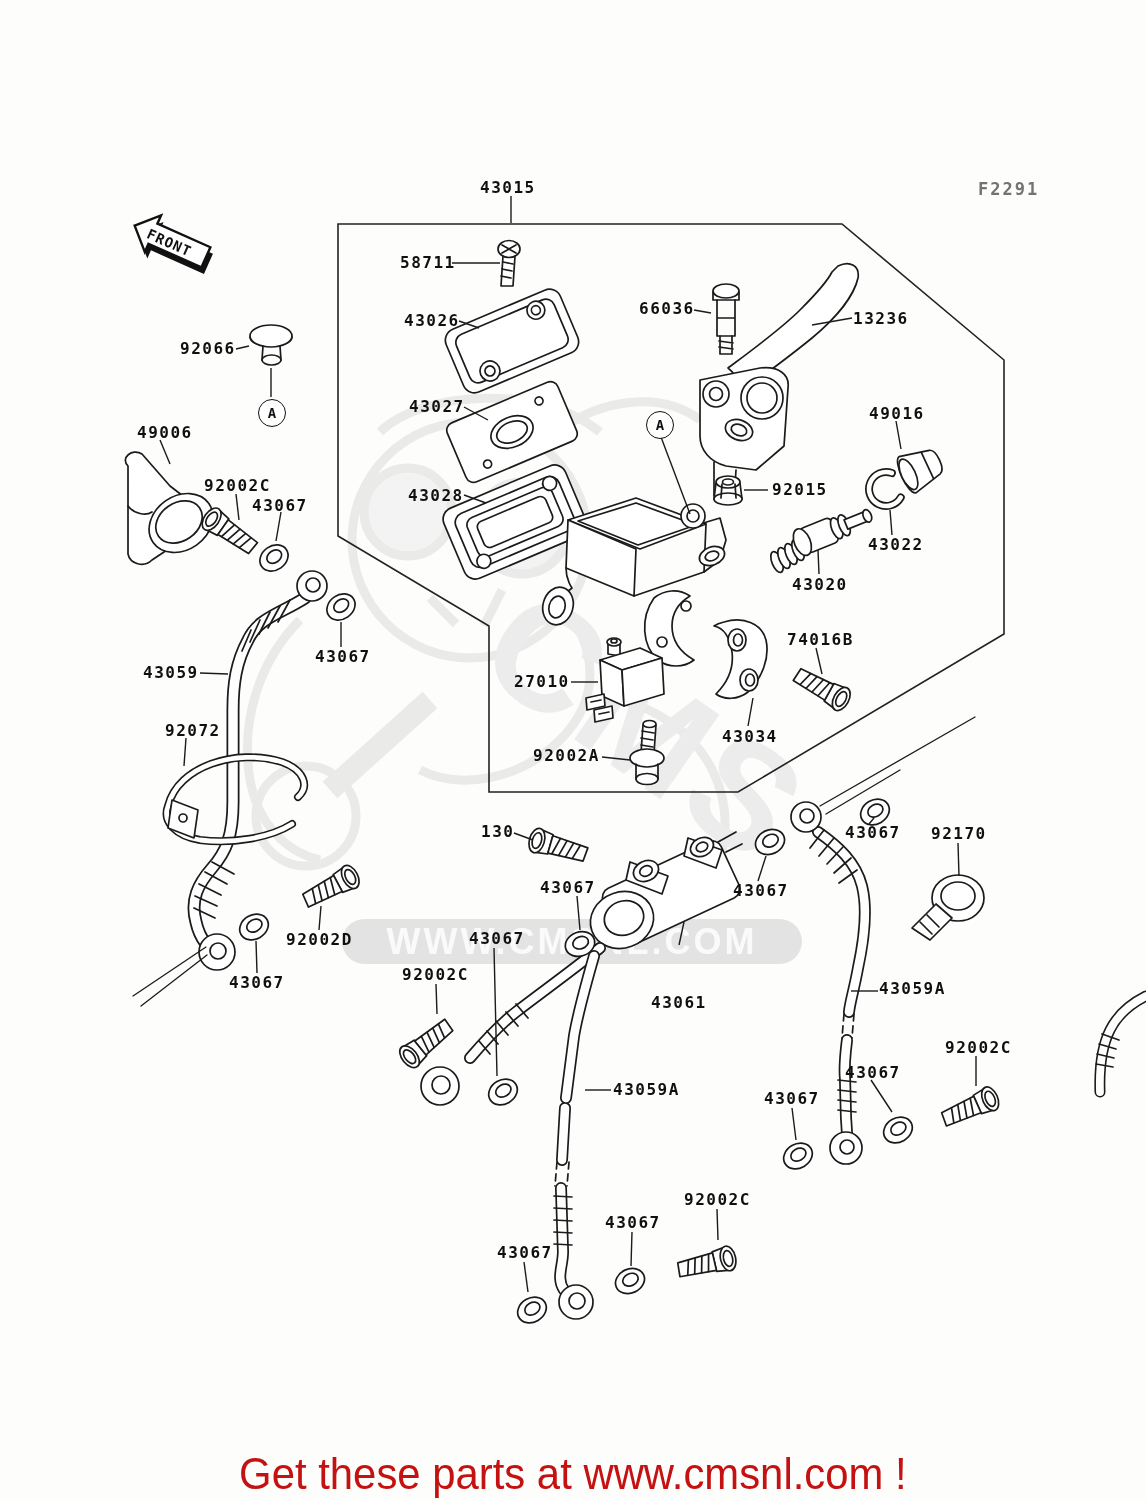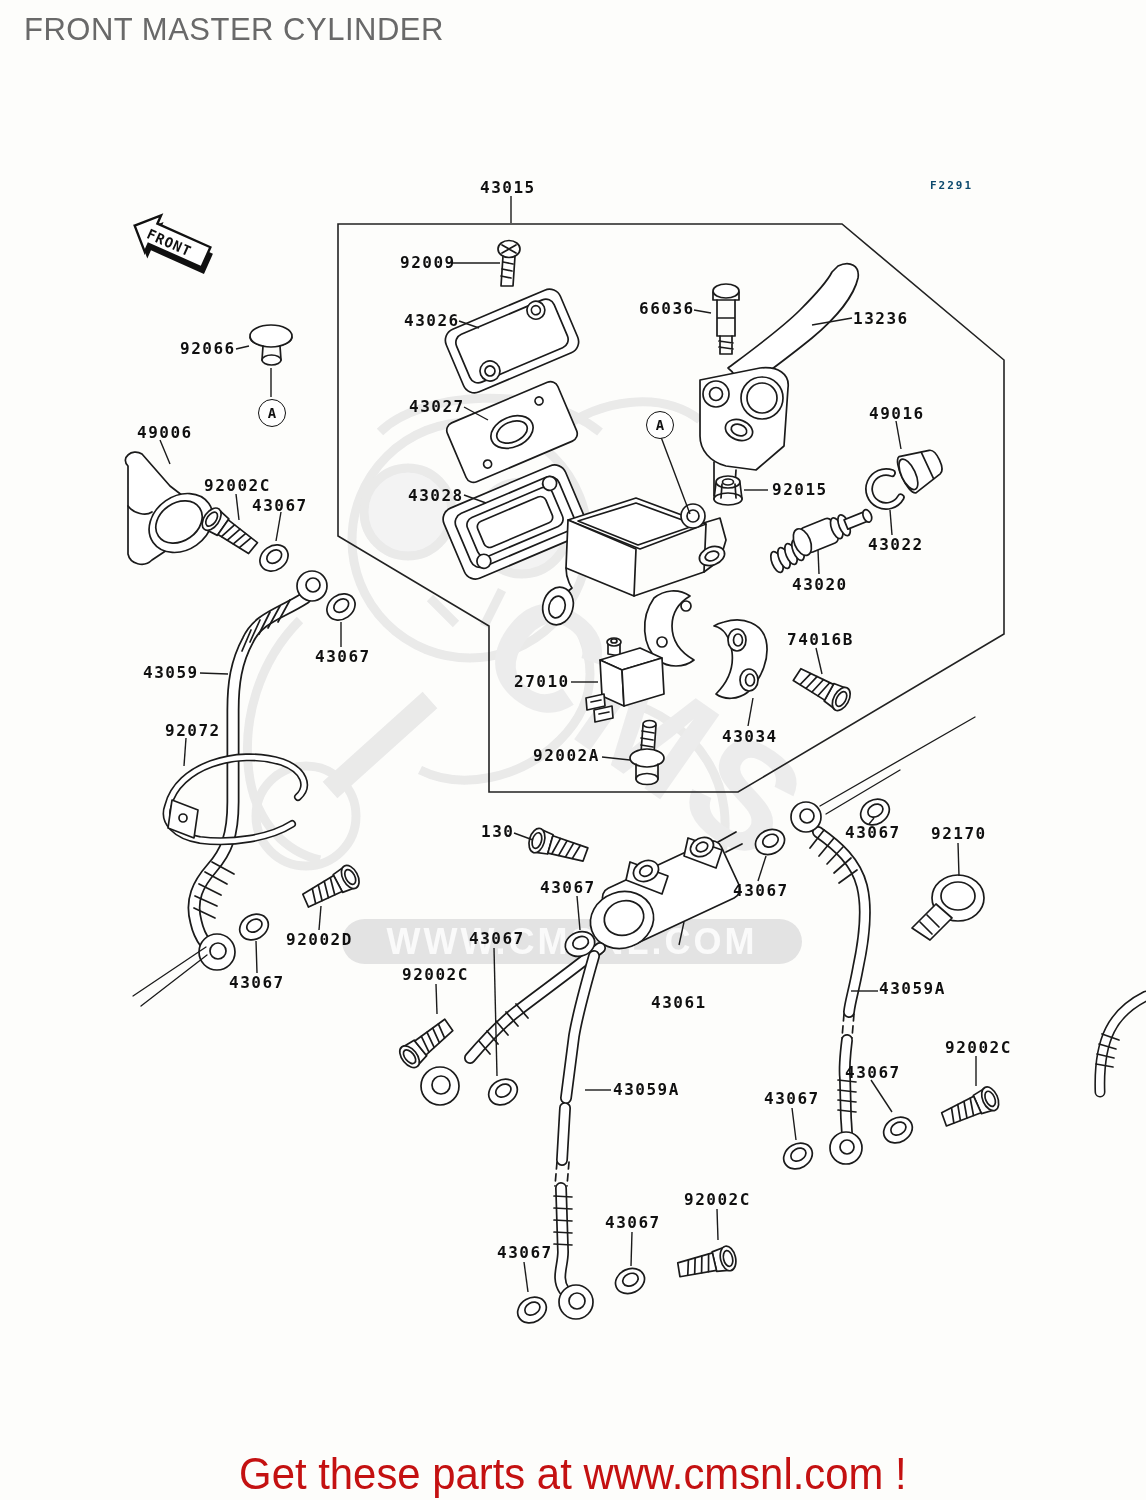--- a/index.html
+++ b/index.html
@@ -1,22 +1,22 @@
 <!DOCTYPE html>
 <html><head>
 <meta charset="utf-8">
 <style>
   html,body{margin:0;padding:0;}
   #stage{position:relative;width:1146px;height:1500px;background:#fdfdfb;overflow:hidden;
          font-family:"DejaVu Sans Mono","Liberation Mono",monospace;}
   
   #page-title{position:absolute;left:24px;top:12px;font-family:"Liberation Sans",sans-serif;
       font-size:31px;color:#696969;letter-spacing:.5px;white-space:nowrap;}
-  #figure-code{position:absolute;left:930px;top:179px;font-size:11px;font-weight:bold;
-      letter-spacing:2px;color:#0c4a6e;}
+  #figure-code{position:absolute;left:978px;top:179px;font-size:17px;font-weight:bold;
+      letter-spacing:2px;color:#737373;}
   #footer-bar{position:absolute;left:0;right:0;top:1448px;text-align:center;}
   #footer-bar span{display:inline-block;font-family:"Liberation Sans",sans-serif;font-size:45px;
       color:#c41111;transform:scaleX(.93);white-space:nowrap;}
   .plabel{position:absolute;font-size:16px;font-weight:bold;letter-spacing:1.5px;color:#101010;
       white-space:nowrap;line-height:16px;cursor:pointer;}
   .callout{position:absolute;width:26px;height:26px;border:1.8px solid #111;border-radius:50%;
       background:#fff;text-align:center;line-height:26px;font-size:14px;font-weight:bold;color:#111;z-index:6;}
   
   #wm-cms{position:absolute;left:470px;top:640px;font-family:"Liberation Sans",sans-serif;
       font-size:150px;font-weight:bold;color:#ececec;transform:rotate(35deg);letter-spacing:6px;z-index:1;}
@@ -366,29 +366,28 @@
       <line x1="585" y1="1090" x2="611" y2="1090"></line>
       <line x1="792" y1="1108" x2="796" y2="1140"></line>
       <line x1="717" y1="1209" x2="718" y2="1240"></line>
       <line x1="632" y1="1232" x2="631" y2="1266"></line>
       <line x1="524" y1="1262" x2="528" y2="1292"></line>
       <line x1="271" y1="368" x2="271" y2="397"></line>
       <line x1="661" y1="437" x2="690" y2="514"></line>
     </g>
   </svg>
 
-  <div id="page-title">FRONT MASTER CYLINDER</div>
   <div id="figure-code">F2291</div>
 
   <div class="callout" style="left:258px;top:399px;">A</div>
   <div class="callout" style="left:646px;top:411px;">A</div>
 
   <div id="labels-layer">
       <div class="plabel" style="left: 480px; top: 180px;">43015</div>
-      <div class="plabel" style="left: 400px; top: 255px;">92009</div>
+      <div class="plabel" style="left: 400px; top: 255px;">58711</div>
       <div class="plabel" style="left: 404px; top: 313px;">43026</div>
       <div class="plabel" style="left: 180px; top: 341px;">92066</div>
       <div class="plabel" style="left: 639px; top: 301px;">66036</div>
       <div class="plabel" style="left: 853px; top: 311px;">13236</div>
       <div class="plabel" style="left: 409px; top: 399px;">43027</div>
       <div class="plabel" style="left: 869px; top: 406px;">49016</div>
       <div class="plabel" style="left: 137px; top: 425px;">49006</div>
       <div class="plabel" style="left: 408px; top: 488px;">43028</div>
       <div class="plabel" style="left: 204px; top: 478px;">92002C</div>
       <div class="plabel" style="left: 252px; top: 498px;">43067</div>

